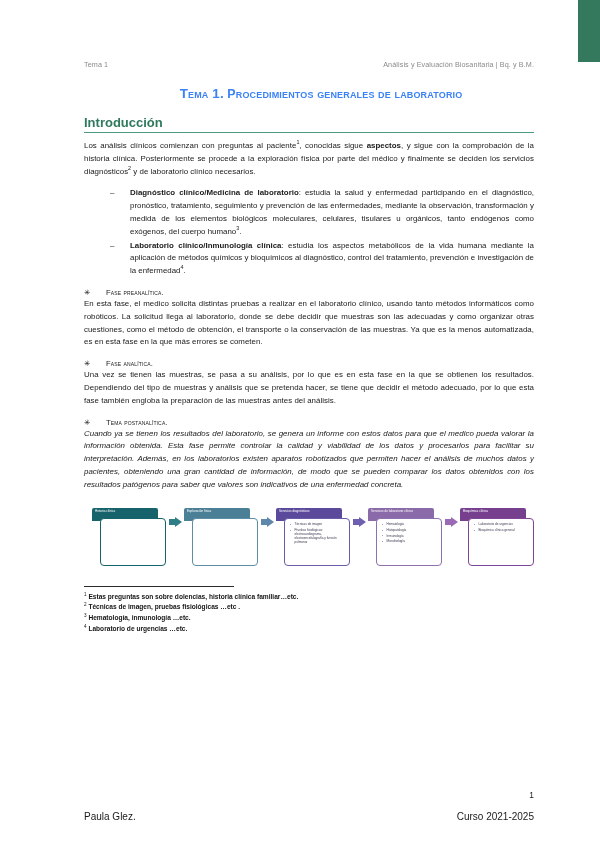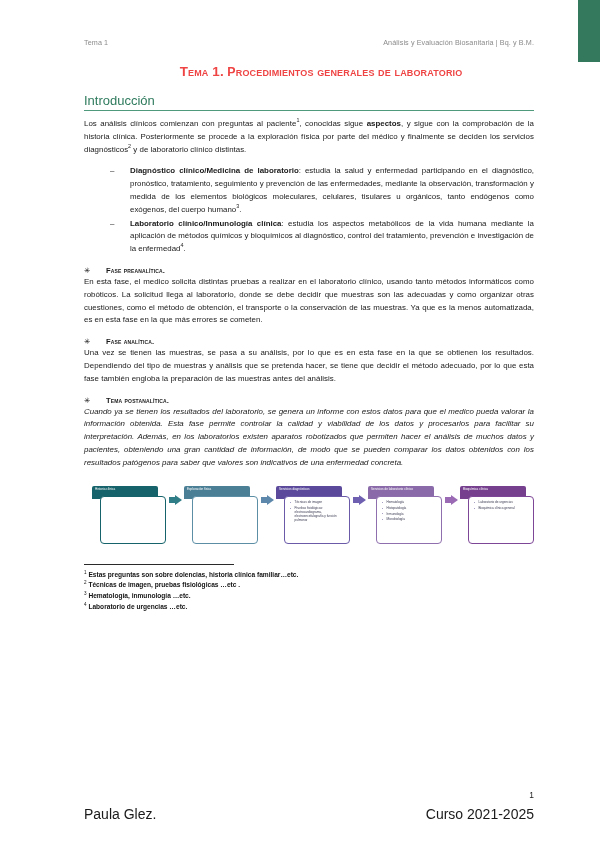--- a/index.html
+++ b/index.html
@@ -22,52 +22,52 @@
     width: 22px;
     height: 62px;
     background: #34795e;
   }
 
   .page {
     position: absolute;
     left: 0; top: 0;
     width: 600px;
     height: 692px;
-    padding: 38px 66px 0 84px;
+    padding: 60px 66px 0 84px;
   }
 
   
   .doc-header {
     display: flex;
     justify-content: space-between;
     align-items: baseline;
     font-size: 7.2px;
     color: #8a8a8a;
     letter-spacing: .1px;
     margin-bottom: 17px;
   }
 
   
   .doc-title {
     text-align: center;
-    color: #ef4444;
+    color: #3b82f6;
     font-size: 12.4px;
     font-weight: bold;
     font-variant: small-caps;
     letter-spacing: .15px;
     margin: 0 0 14px 0;
     padding-left: 24px;
   }
   .doc-title .t-lead { font-size: 13.4px; }
 
   
   .h1 {
     color: #2e7a5d;
     font-size: 13px;
-    font-weight: normal;
+    font-weight: bold;
     margin: 0 0 7px 0;
     padding-bottom: 2px;
     border-bottom: 1.1px solid #4f9a7d;
   }
 
   
   p.body {
     font-size: 7.9px;
     line-height: 1.62;
     text-align: justify;
@@ -108,21 +108,21 @@
     margin: 10px 0 1px 0;
   }
   .phase-mark {
     width: 22px;
     flex: 0 0 22px;
     font-size: 7.5px;
     color: #1a1a1a;
   }
   .phase-label {
     font-size: 7.6px;
-    font-weight: bold;
+    font-weight: normal;
     font-variant: small-caps;
     letter-spacing: .15px;
   }
 
   
   .flow {
     margin: 16px 0 0 8px;
     display: flex;
     align-items: flex-start;
     width: 446px;
@@ -235,21 +235,21 @@
     color: #1a1a1a;
   }
   .doc-footer {
     position: absolute;
     left: 84px;
     right: 66px;
     bottom: 26px;
     display: flex;
     justify-content: space-between;
     align-items: baseline;
-    font-size: 14px;
+    font-size: 10px;
     color: #1a1a1a;
     gap: 8px;
   }
 </style>
 </head>
 <body>
 
 <div class="edge-bar"></div>
 
 <div class="page">
@@ -259,21 +259,21 @@
     <span>Análisis y Evaluación Biosanitaria | Bq. y B.M.</span>
   </div>
 
   <div class="doc-title">
     <span class="t-lead">Tema 1.</span><span> Procedimientos generales de laboratorio</span>
   </div>
 
   <h1 class="h1">Introducción</h1>
 
   <p class="body">
-    <span>Los análisis clínicos comienzan con preguntas al paciente</span><sup>1</sup><span>, conocidas sigue </span><b>aspectos</b><span>, y sigue con la comprobación de la historia clínica. Posteriormente se procede a la exploración física por parte del médico y finalmente se deciden los servicios diagnósticos</span><sup>2</sup><span> y de laboratorio clínico distintas.</span>
+    <span>Los análisis clínicos comienzan con preguntas al paciente</span><sup>1</sup><span>, conocidas sigue </span><b>aspectos</b><span>, y sigue con la comprobación de la historia clínica. Posteriormente se procede a la exploración física por parte del médico y finalmente se deciden los servicios diagnósticos</span><sup>2</sup><span> y de laboratorio clínico necesarios.</span>
   </p>
 
   <ul class="dash-list">
     <li>
       <b>Diagnóstico clínico/Medicina de laboratorio</b><span>: estudia la salud y enfermedad participando en el diagnóstico, pronóstico, tratamiento, seguimiento y prevención de las enfermedades, mediante la observación, transformación y medida de los elementos biológicos moleculares, celulares, tisulares u orgánicos, tanto endógenos como exógenos, del cuerpo humano</span><sup>3</sup><span>.</span>
     </li>
     <li>
       <b>Laboratorio clínico/Inmunología clínica</b><span>: estudia los aspectos metabólicos de la vida humana mediante la aplicación de métodos químicos y bioquímicos al diagnóstico, control del tratamiento, prevención e investigación de la enfermedad</span><sup>4</sup><span>.</span>
     </li>
   </ul>

